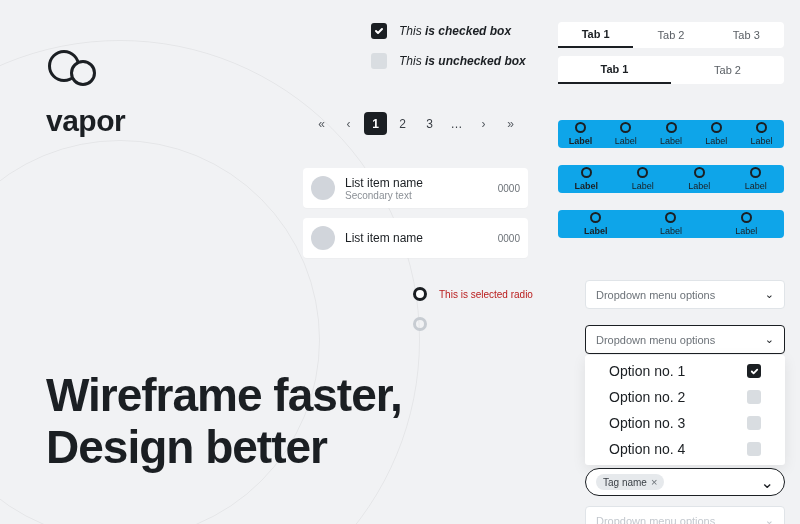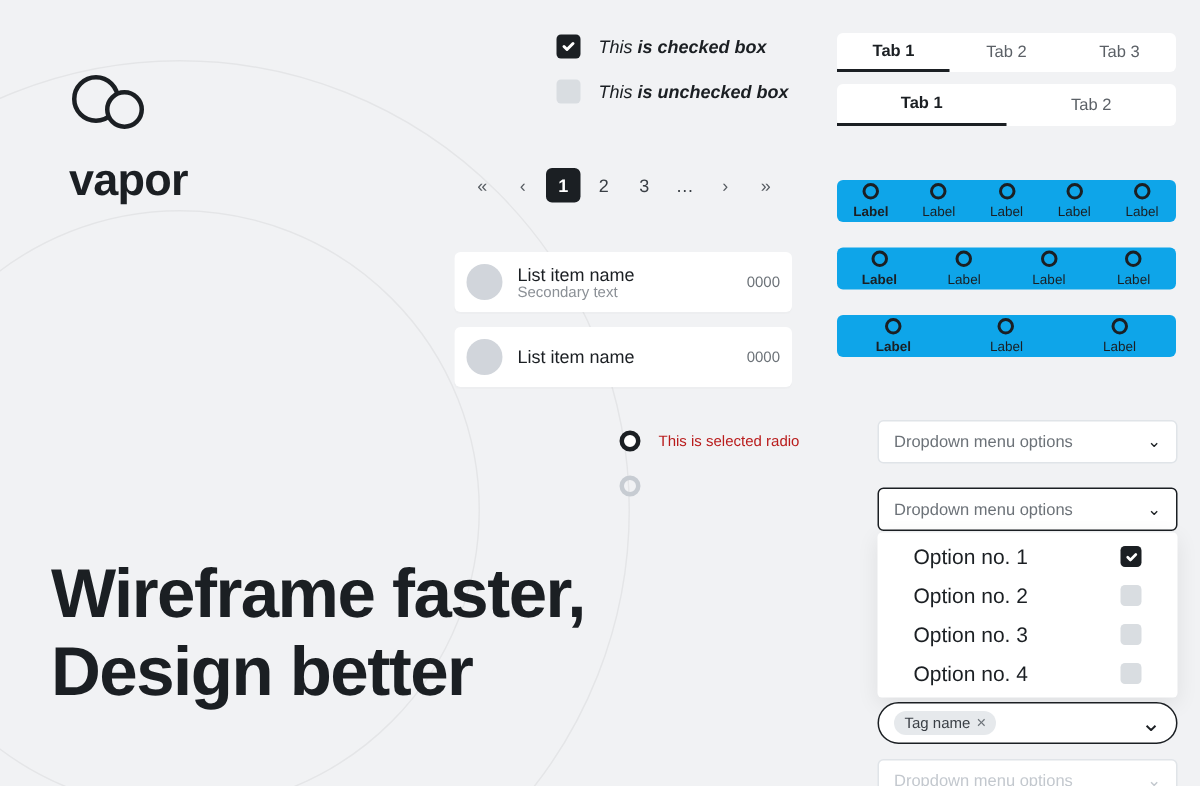--- a/index.html
+++ b/index.html
@@ -9,21 +9,21 @@
     .bg-ring { position:absolute; border:1.5px solid rgba(0,0,0,0.05); border-radius:50%; }
     .ring1 { width:600px; height:600px; left:-180px; top:40px; }
     .ring2 { width:400px; height:400px; left:-80px; top:140px; }
 
     .logo-block { position:absolute; left:48px; top:50px; }
     .logo-circles { position:relative; width:60px; height:40px; }
     .logo-circles .c1 { position:absolute; width:32px; height:32px; border:3px solid #1b1f23; border-radius:50%; left:0; top:0; }
     .logo-circles .c2 { position:absolute; width:26px; height:26px; border:3px solid #1b1f23; background:#f1f2f4; border-radius:50%; left:22px; top:10px; }
     .brand { position:absolute; left:46px; top:104px; font-size:30px; font-weight:800; letter-spacing:-0.5px; color:#1b1f23; }
 
-    .hero { position:absolute; left:34px; top:370px; }
+    .hero { position:absolute; left:46px; top:370px; }
     .hero h1 { font-size:46px; font-weight:800; line-height:1.13; letter-spacing:-1px; color:#1b1f23; }
 
     
     .checkbox-row { position:absolute; display:flex; align-items:center; gap:12px;font-style:italic; }
     .checkbox-row.c1 { left:371px; top:23px; }
     .checkbox-row.c2 { left:371px; top:53px; }
     .cb { width:16px; height:16px; border-radius:3px; display:flex; align-items:center; justify-content:center; }
     .cb.checked { background:#1b1f23; }
     .cb.checked svg { stroke:#fff; }
     .cb.unchecked { background:#d9dde1; }

